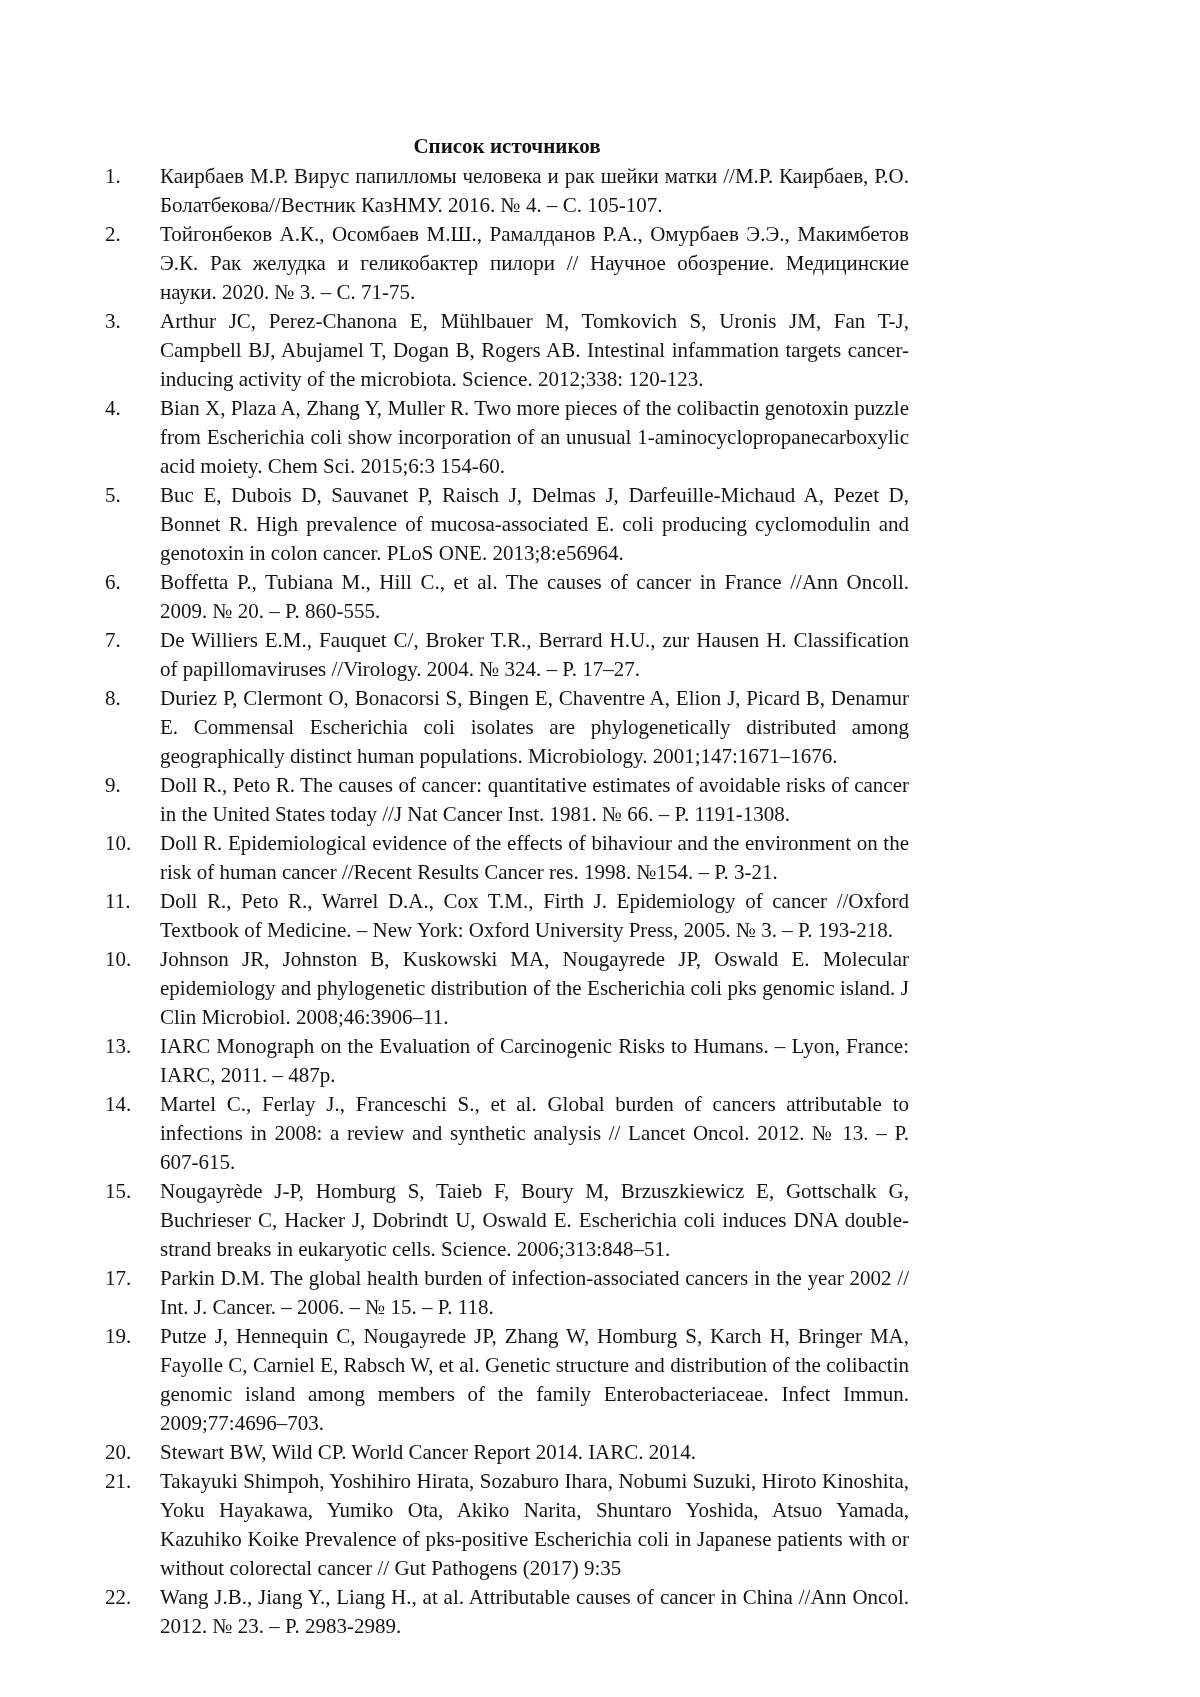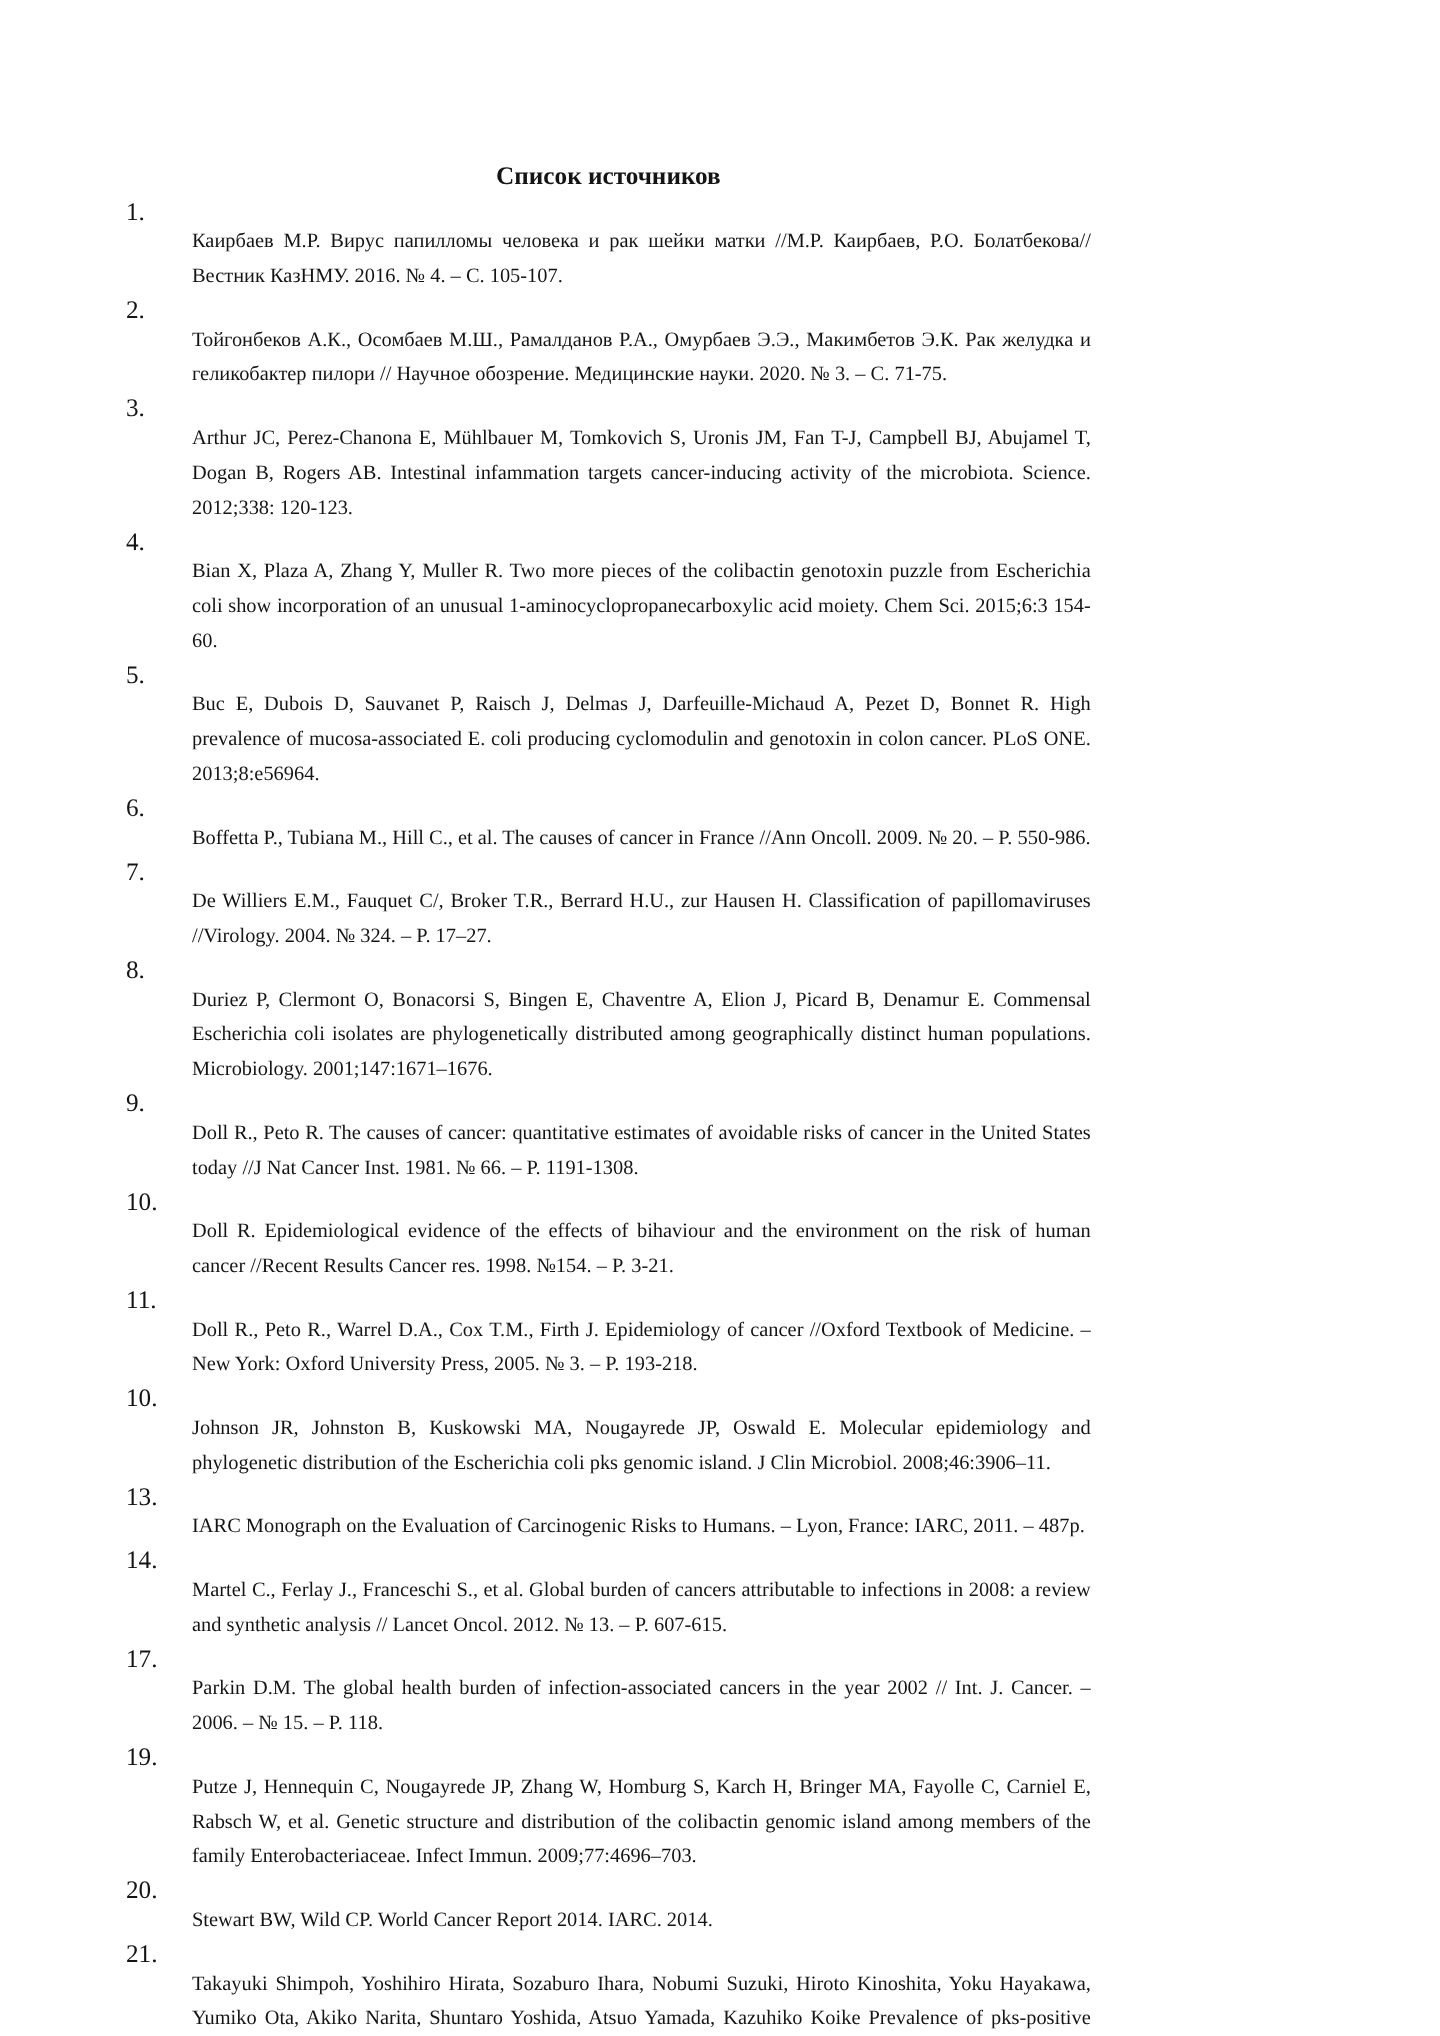--- a/index.html
+++ b/index.html
@@ -36,25 +36,24 @@
     align-items: flex-start;
   }
   .ref-num {
     flex: 0 0 55px;
     font-size: 21px;
     line-height: 29px;
     text-align: left;
   }
   .ref-text {
     flex: 1 1 auto;
-    font-size: 17px;
+    font-size: 21px;
     line-height: 29px;
     text-align: justify;
     text-justify: inter-word;
-    margin-top: 24px;
   }
 </style>
 </head>
 <body>
 
 <div class="page">
   <h1 class="doc-title">Список источников</h1>
 
   <div class="ref-list" id="ref-list">
   <div class="ref-row">
@@ -77,21 +76,21 @@
     <div class="ref-text">Bian X, Plaza A, Zhang Y, Muller R. Two more pieces of the colibactin genotoxin puzzle from Escherichia coli show incorporation of an unusual 1-aminocyclopropanecarboxylic acid moiety. Chem Sci. 2015;6:3 154-60.</div>
   </div>
 
   <div class="ref-row">
     <div class="ref-num">5.</div>
     <div class="ref-text">Buc E, Dubois D, Sauvanet P, Raisch J, Delmas J, Darfeuille-Michaud A, Pezet D, Bonnet R. High prevalence of mucosa-associated E. coli producing cyclomodulin and genotoxin in colon cancer. PLoS ONE. 2013;8:e56964.</div>
   </div>
 
   <div class="ref-row">
     <div class="ref-num">6.</div>
-    <div class="ref-text">Boffetta P., Tubiana M., Hill C., et al. The causes of cancer in France //Ann Oncoll. 2009. № 20. – P. 550-986.</div>
+    <div class="ref-text">Boffetta P., Tubiana M., Hill C., et al. The causes of cancer in France //Ann Oncoll. 2009. № 20. – P. 860-555.</div>
   </div>
 
   <div class="ref-row">
     <div class="ref-num">7.</div>
     <div class="ref-text">De Williers E.M., Fauquet C/, Broker T.R., Berrard H.U., zur Hausen H. Classification of papillomaviruses //Virology. 2004. № 324. – P. 17–27.</div>
   </div>
 
   <div class="ref-row">
     <div class="ref-num">8.</div>
     <div class="ref-text">Duriez P, Clermont O, Bonacorsi S, Bingen E, Chaventre A, Elion J, Picard B, Denamur E. Commensal Escherichia coli isolates are phylogenetically distributed among geographically distinct human populations. Microbiology. 2001;147:1671–1676.</div>
@@ -120,20 +119,24 @@
   <div class="ref-row">
     <div class="ref-num">13.</div>
     <div class="ref-text">IARC Monograph on the Evaluation of Carcinogenic Risks to Humans. – Lyon, France: IARC, 2011. – 487p.</div>
   </div>
 
   <div class="ref-row">
     <div class="ref-num">14.</div>
     <div class="ref-text">Martel C., Ferlay J., Franceschi S., et al. Global burden of cancers attributable to infections in 2008: a review and synthetic analysis // Lancet Oncol. 2012. № 13. – P. 607-615.</div>
   </div>
 
+  <div class="ref-row">
+    <div class="ref-num">15.</div>
+    <div class="ref-text">Nougayrède J-P, Homburg S, Taieb F, Boury M, Brzuszkiewicz E, Gottschalk G, Buchrieser C, Hacker J, Dobrindt U, Oswald E. Escherichia coli induces DNA double-strand breaks in eukaryotic cells. Science. 2006;313:848–51.</div>
+  </div>
 
 
   <div class="ref-row">
     <div class="ref-num">17.</div>
     <div class="ref-text">Parkin D.M. The global health burden of infection-associated cancers in the year 2002 // Int. J. Cancer. – 2006. – № 15. – P. 118.</div>
   </div>
 
 
   <div class="ref-row">
     <div class="ref-num">19.</div>

